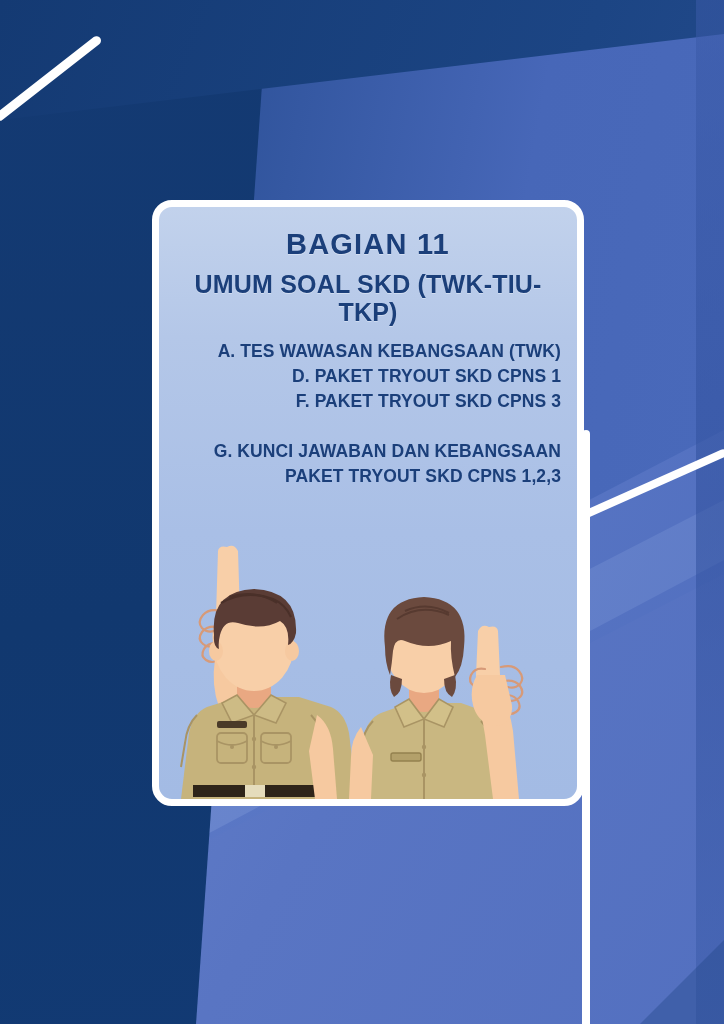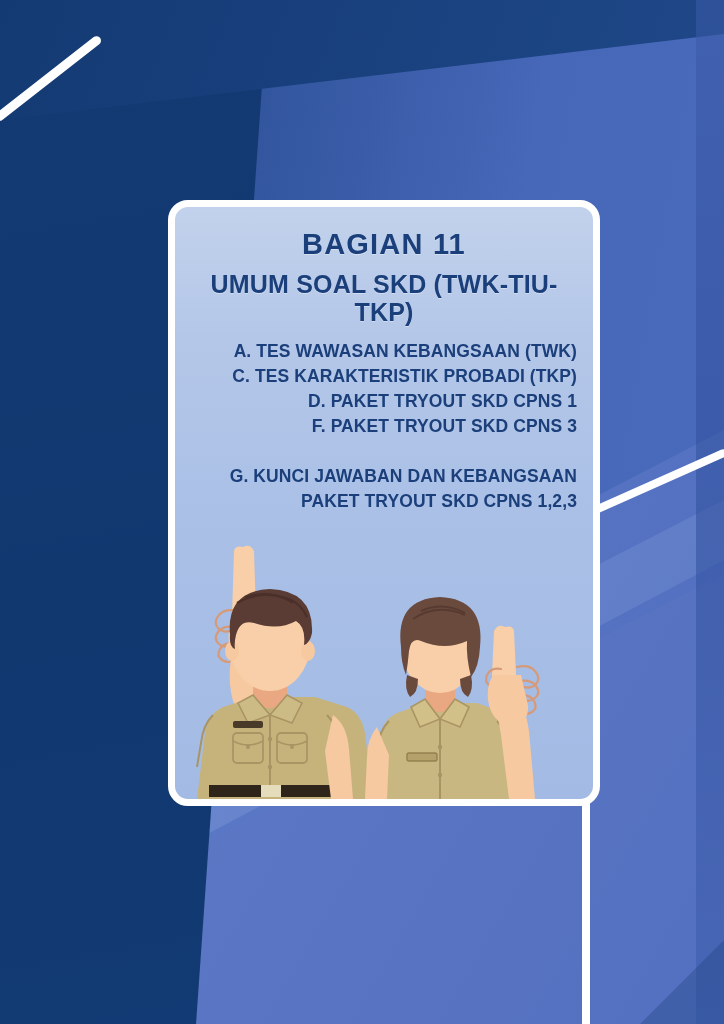--- a/index.html
+++ b/index.html
@@ -74,21 +74,21 @@
     transform-origin:center;
   }
   .stroke-right-vert{
     width:8px; height:608px;
     left:582px; top:430px;
   }
 
   
   #card{
     position:absolute;
-    left:168px; top:200px;
+    left:152px; top:200px;
     width:432px; height:606px;
     border:7px solid #ffffff;
     border-radius:20px;
     background:linear-gradient(180deg,#c2d2ec 0%,#b4c7e8 22%,#a9bfe6 55%,#a3bbe4 100%);
     overflow:hidden;
   }
 
   
   .title-wrap{ padding:22px 16px 0; text-align:center; }
   .title-main{
@@ -148,21 +148,20 @@
 
   <div id="card">
 
     <div class="title-wrap">
       <div class="title-main">BAGIAN 11</div>
       <div class="title-sub">UMUM SOAL SKD (TWK-TIU-TKP)</div>
     </div>
 
     <ul class="item-list">
       <li><span>A. TES WAWASAN KEBANGSAAN (TWK)</span></li>
-      <li><span>C. TES KARAKTERISTIK PROBADI (TKP)</span></li>
       <li><span>D. PAKET TRYOUT SKD CPNS 1</span></li>
       <li><span>F. PAKET TRYOUT SKD CPNS 3</span></li>
       <li>
         <span>G. KUNCI JAWABAN DAN KEBANGSAAN</span>
         <span class="cont">PAKET TRYOUT SKD CPNS 1,2,3</span>
       </li>
     </ul>
 
     <svg id="illus" viewBox="0 0 418 300">
       <defs>

